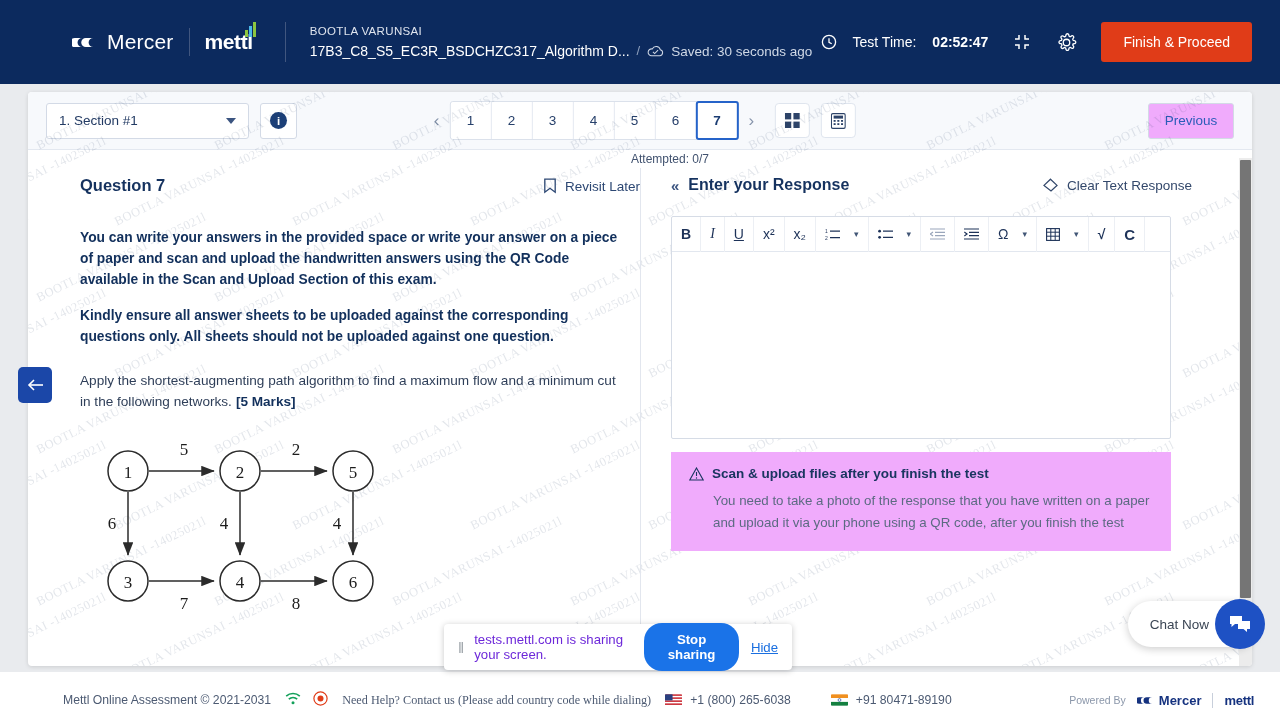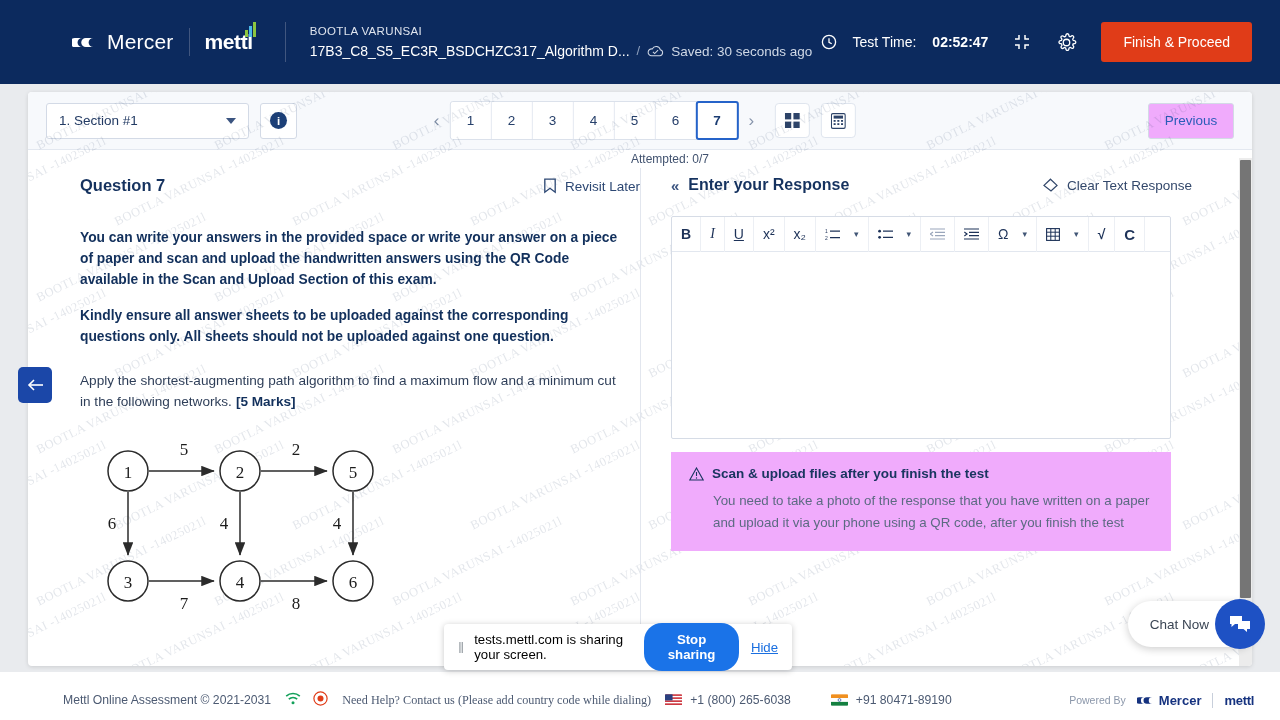--- a/index.html
+++ b/index.html
@@ -147,21 +147,21 @@
   .vscroll { position: absolute; right: 0; top: 66px; width: 13px; height: 508px; background: #ececec; z-index: 9; }
   .vscroll .thumb { position: absolute; top: 2px; left: 1px; width: 11px; height: 438px; background: #757575; border-radius: 1px; }
 
   
   .share {
     position: absolute; left: 444px; top: 624px; width: 348px; height: 46px;
     background: #fff; border-radius: 4px; box-shadow: 0 1px 6px rgba(0,0,0,.22);
     display: flex; align-items: center; padding: 0 14px; gap: 12px; z-index: 30;
   }
   .share-grip { color: #9aa0a6; font-size: 15px; letter-spacing: -2px; }
-  .share-txt { font-size: 13.2px; color: #000000; }
+  .share-txt { font-size: 13.2px; color: #6d28d9; }
   .stop-btn { background: #1a73e8; color: #fff; border: none; border-radius: 18px;
               padding: 9px 19px; font-size: 13.2px; font-family: inherit; font-weight: bold; cursor: pointer; }
   .hide-link { color: #1a6fe0; font-size: 13.2px; text-decoration: underline; cursor: pointer; }
 
   
   .chat {
     position: absolute; right: 23px; top: 601px; height: 46px; background: #fff;
     border-radius: 24px; box-shadow: 0 2px 9px rgba(0,0,0,.20); display: flex;
     align-items: center; padding-left: 22px; padding-right: 48px; z-index: 31; cursor: pointer;
   }

